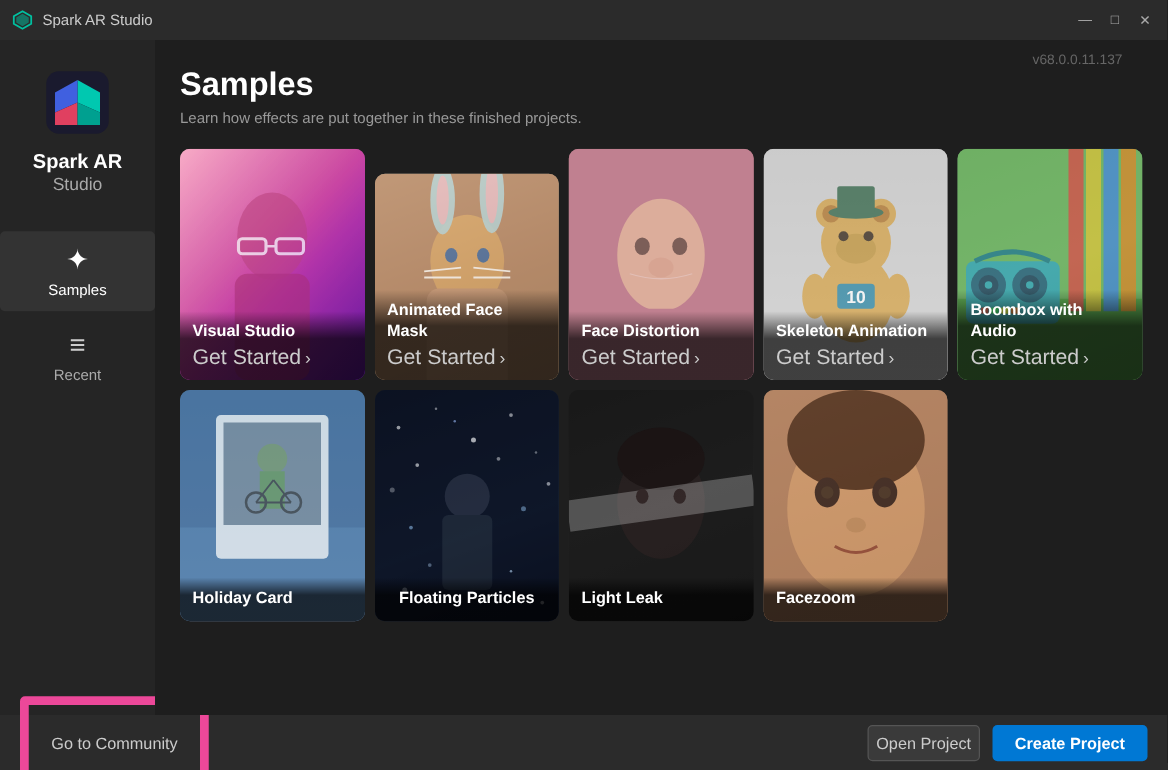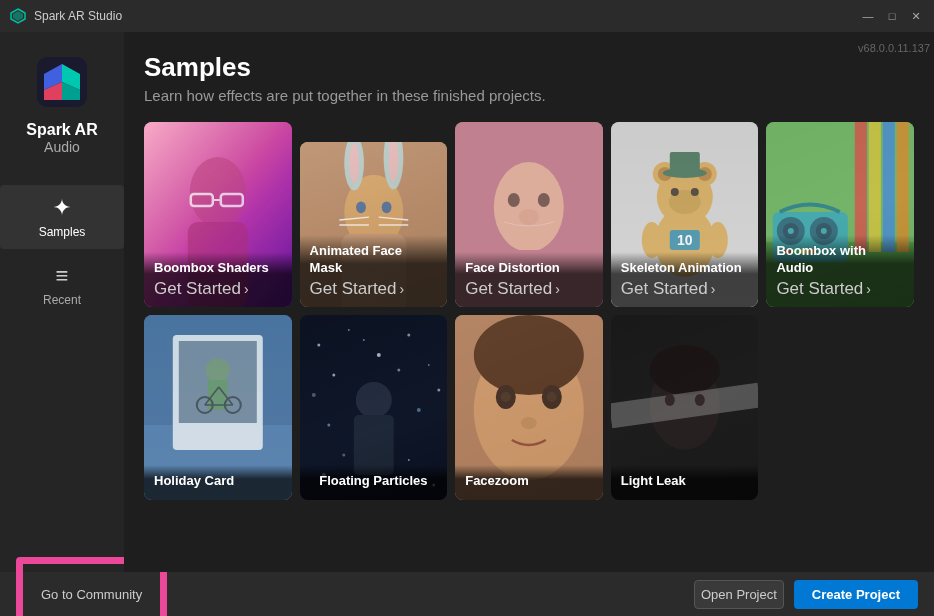--- a/index.html
+++ b/index.html
@@ -126,32 +126,32 @@
       background: #1e1e1e;
       display: flex;
       flex-direction: column;
       overflow: hidden;
       padding: 20px 20px 10px 20px;
       position: relative;
     }
     .version-label {
       position: absolute;
       top: 10px;
-      right: 4px;
+      right: 36px;
       font-size: 11px;
       color: #666;
     }
     .content-title {
       font-size: 26px;
       font-weight: 700;
       color: #fff;
       margin-bottom: 4px;
     }
     .content-subtitle {
-      font-size: 15px;
+      font-size: 12px;
       color: #999;
       margin-bottom: 18px;
     }
 
     
     .samples-grid {
       display: grid;
       grid-template-columns: repeat(5, 1fr);
       grid-template-rows: repeat(2, 185px);
       gap: 8px;
@@ -311,21 +311,21 @@
 
         <path d="M30 12 L48 22 L48 38 L30 30 Z" fill="#00c8b0"></path>
 
         <path d="M30 12 L12 22 L12 38 L30 30 Z" fill="#4060e0"></path>
 
         <path d="M12 38 L30 30 L30 48 L12 48 Z" fill="#e04060"></path>
 
         <path d="M48 38 L30 30 L30 48 L48 48 Z" fill="#00a090"></path>
       </svg>
       <span class="logo-name">Spark AR</span>
-      <span class="logo-studio">Audio</span>
+      <span class="logo-studio">Studio</span>
     </div>
     <div class="sidebar-nav">
       <div class="sidebar-item active">
         <span class="sidebar-icon">✦</span>
         <span class="sidebar-label">Samples</span>
       </div>
       <div class="sidebar-item">
         <span class="sidebar-icon">≡</span>
         <span class="sidebar-label">Recent</span>
       </div>
@@ -354,21 +354,21 @@
 
             <ellipse cx="75" cy="70" rx="28" ry="35" fill="#c04080" opacity="0.8"></ellipse>
             <rect x="45" y="100" width="60" height="85" rx="10" fill="#b03070" opacity="0.8"></rect>
 
             <rect x="48" y="72" width="22" height="12" rx="3" fill="none" stroke="white" stroke-width="2.5"></rect>
             <rect x="78" y="72" width="22" height="12" rx="3" fill="none" stroke="white" stroke-width="2.5"></rect>
             <line x1="70" y1="78" x2="78" y2="78" stroke="white" stroke-width="2"></line>
           </svg>
         </div>
         <div class="card-overlay">
-          <div class="card-title">Boombox Shaders</div>
+          <div class="card-title">Visual Studio</div>
           <div class="card-link">Get Started</div>
         </div>
       </div>
 
       <div class="sample-card card-face-mask">
         <div class="card-illustration">
           <svg width="100%" height="100%" viewBox="0 0 150 185" preserveAspectRatio="xMidYMid slice">
             <rect width="150" height="185" fill="#b08060"></rect>
 
             <ellipse cx="75" cy="80" rx="30" ry="38" fill="#d4a060"></ellipse>
@@ -536,20 +536,40 @@
             <circle cx="110" cy="145" r="1" fill="#c0e0ff" opacity="0.8"></circle>
             <circle cx="25" cy="160" r="2" fill="white" opacity="0.4"></circle>
             <circle cx="135" cy="170" r="1.5" fill="white" opacity="0.6"></circle>
           </svg>
         </div>
         <div class="card-overlay">
           <div class="card-title">Floating Particles</div>
         </div>
       </div>
 
+      <div class="sample-card card-light-leak">
+        <div class="card-illustration">
+          <svg width="100%" height="100%" viewBox="0 0 150 185" preserveAspectRatio="xMidYMid slice">
+            <rect width="150" height="185" fill="#1a1a1a"></rect>
+
+            <ellipse cx="75" cy="90" rx="35" ry="45" fill="#2a2020"></ellipse>
+
+            <ellipse cx="75" cy="55" rx="35" ry="25" fill="#1a1010"></ellipse>
+
+            <rect x="0" y="78" width="150" height="25" fill="white" opacity="0.35" transform="rotate(-8, 75, 90)"></rect>
+
+            <ellipse cx="60" cy="85" rx="5" ry="6" fill="#3a2a2a"></ellipse>
+            <ellipse cx="90" cy="85" rx="5" ry="6" fill="#3a2a2a"></ellipse>
+          </svg>
+        </div>
+        <div class="card-overlay">
+          <div class="card-title">Light Leak</div>
+        </div>
+      </div>
+
       <div class="sample-card card-facezoom">
         <div class="card-illustration">
           <svg width="100%" height="100%" viewBox="0 0 150 185" preserveAspectRatio="xMidYMid slice">
             <rect width="150" height="185" fill="#b08060"></rect>
 
             <ellipse cx="75" cy="95" rx="55" ry="70" fill="#d4a070"></ellipse>
 
             <ellipse cx="75" cy="40" rx="55" ry="40" fill="#3a2010"></ellipse>
 
             <ellipse cx="52" cy="82" rx="10" ry="12" fill="#1a1010"></ellipse>
@@ -560,40 +580,20 @@
             <path d="M40 68 Q52 63 64 68" stroke="#3a2010" stroke-width="3" fill="none"></path>
             <path d="M86 68 Q98 63 110 68" stroke="#3a2010" stroke-width="3" fill="none"></path>
 
             <ellipse cx="75" cy="108" rx="8" ry="6" fill="#c09060"></ellipse>
 
             <path d="M58 125 Q75 135 92 125" stroke="#8a4030" stroke-width="2.5" fill="none"></path>
           </svg>
         </div>
         <div class="card-overlay">
           <div class="card-title">Facezoom</div>
-        </div>
-      </div>
-
-      <div class="sample-card card-light-leak">
-        <div class="card-illustration">
-          <svg width="100%" height="100%" viewBox="0 0 150 185" preserveAspectRatio="xMidYMid slice">
-            <rect width="150" height="185" fill="#1a1a1a"></rect>
-
-            <ellipse cx="75" cy="90" rx="35" ry="45" fill="#2a2020"></ellipse>
-
-            <ellipse cx="75" cy="55" rx="35" ry="25" fill="#1a1010"></ellipse>
-
-            <rect x="0" y="78" width="150" height="25" fill="white" opacity="0.35" transform="rotate(-8, 75, 90)"></rect>
-
-            <ellipse cx="60" cy="85" rx="5" ry="6" fill="#3a2a2a"></ellipse>
-            <ellipse cx="90" cy="85" rx="5" ry="6" fill="#3a2a2a"></ellipse>
-          </svg>
-        </div>
-        <div class="card-overlay">
-          <div class="card-title">Light Leak</div>
         </div>
       </div>
 
     </div>
   </div>
 </div>
 
 <div id="footer">
   <button class="community-btn">Go to Community</button>
   <div class="footer-actions">

